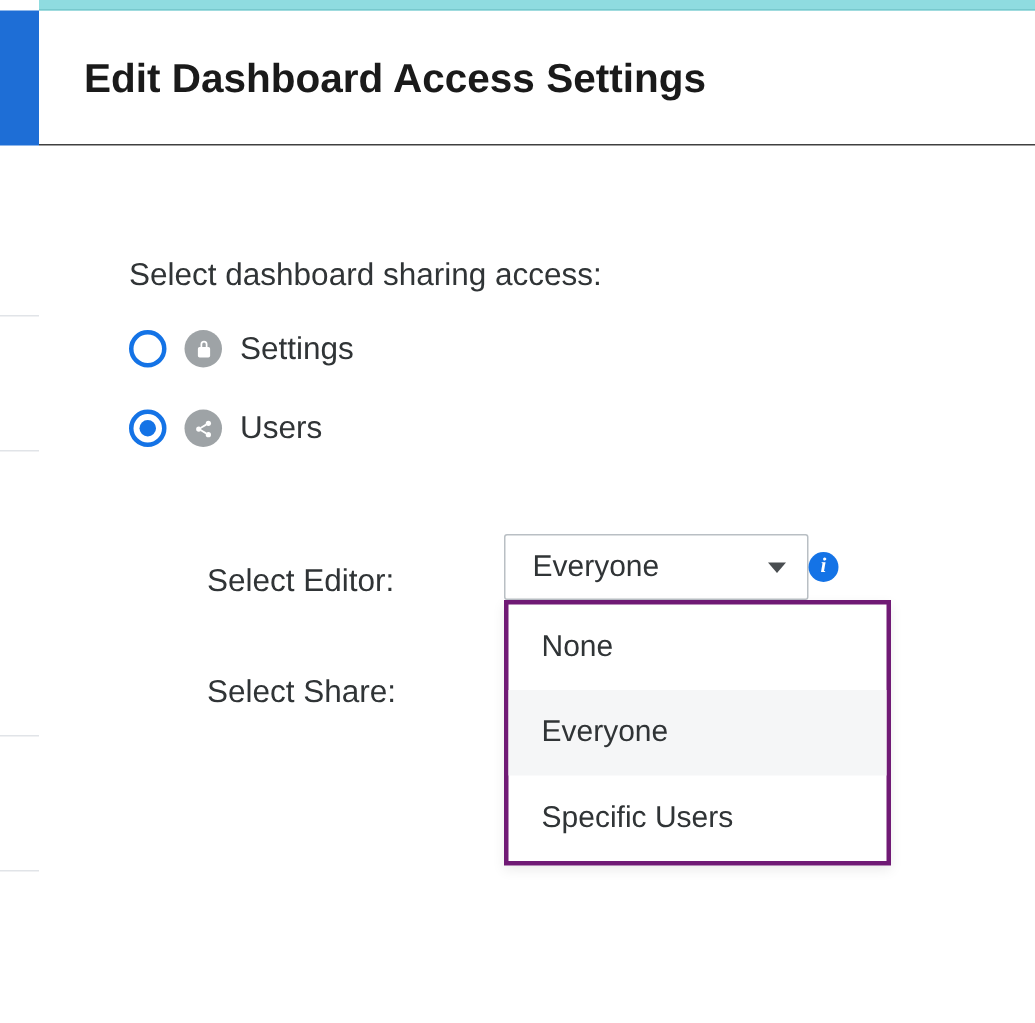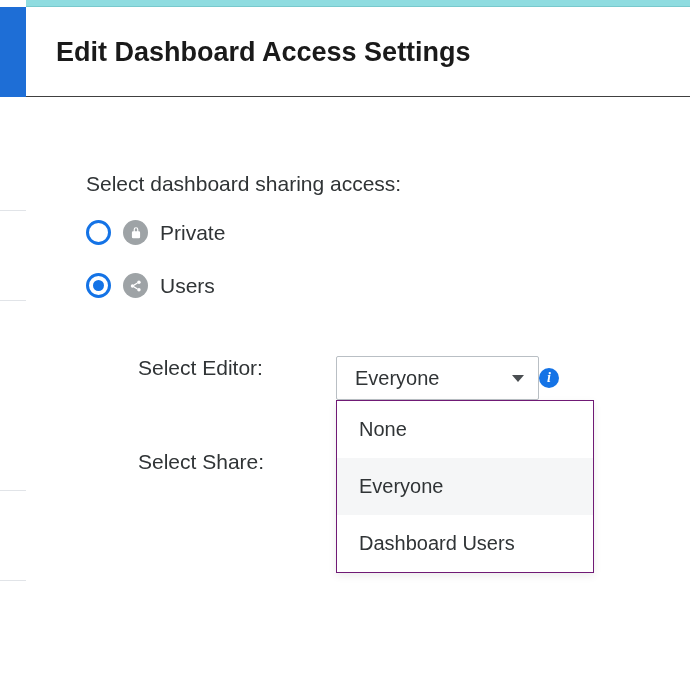--- a/index.html
+++ b/index.html
@@ -113,21 +113,21 @@
       color: #303436;
     }
     .form-rows {
       padding-left: 52px;
       display: flex;
       flex-direction: column;
       gap: 50px;
     }
     .form-row {
       display: flex;
-      align-items: flex-start;
+      align-items: flex-end;
       gap: 48px;
     }
     .row-label {
       font-size: 21px;
       width: 150px;
     }
     .select-wrap {
       position: relative;
       display: flex;
       align-items: center;
@@ -168,21 +168,21 @@
       justify-content: center;
       cursor: pointer;
       flex-shrink: 0;
     }
     .dropdown {
       position: absolute;
       top: 44px;
       left: 0;
       width: 258px;
       background: #fff;
-      border: 1px solid #701a75;
+      border: 3px solid #701a75;
       box-shadow: 0 3px 8px rgba(0,0,0,0.08);
       z-index: 10;
     }
     .dropdown-item {
       padding: 17px 22px;
       font-size: 20px;
       color: #303436;
       cursor: pointer;
     }
     .dropdown-item.highlighted {
@@ -211,21 +211,21 @@
     <div class="section-label">Select dashboard sharing access:</div>
 
     <div class="radio-group">
       <div class="radio-option">
         <div class="radio"></div>
         <div class="icon-circle">
           <svg viewBox="0 0 24 24">
               <path d="M12 2a4 4 0 0 0-4 4v3H7a2 2 0 0 0-2 2v8a2 2 0 0 0 2 2h10a2 2 0 0 0 2-2v-8a2 2 0 0 0-2-2h-1V6a4 4 0 0 0-4-4zm-2 4a2 2 0 1 1 4 0v3h-4V6z"></path>
             </svg>
         </div>
-        <span class="radio-label">Private</span>
+        <span class="radio-label">Settings</span>
       </div>
 
       <div class="radio-option">
         <div class="radio selected"></div>
         <div class="icon-circle">
           <svg viewBox="0 0 24 24">
               <circle cx="17" cy="5.5" r="3"></circle>
               <circle cx="6" cy="12" r="3"></circle>
               <circle cx="17" cy="18.5" r="3"></circle>
               <path d="M8.5 10.5 L14.5 7 M8.5 13.5 L14.5 17" stroke="#fff" stroke-width="2" fill="none"></path>
@@ -241,21 +241,21 @@
         <div class="select-wrap">
           <div class="select-box">
             <span>Everyone</span>
             <span class="caret"></span>
           </div>
           <div class="info-icon">i</div>
 
           <div class="dropdown">
             <div class="dropdown-item">None</div>
             <div class="dropdown-item highlighted">Everyone</div>
-            <div class="dropdown-item">Dashboard Users</div>
+            <div class="dropdown-item">Specific Users</div>
           </div>
         </div>
       </div>
 
       <div class="form-row">
         <div class="row-label">Select Share:</div>
       </div>
     </div>
   </div>
 </div>

